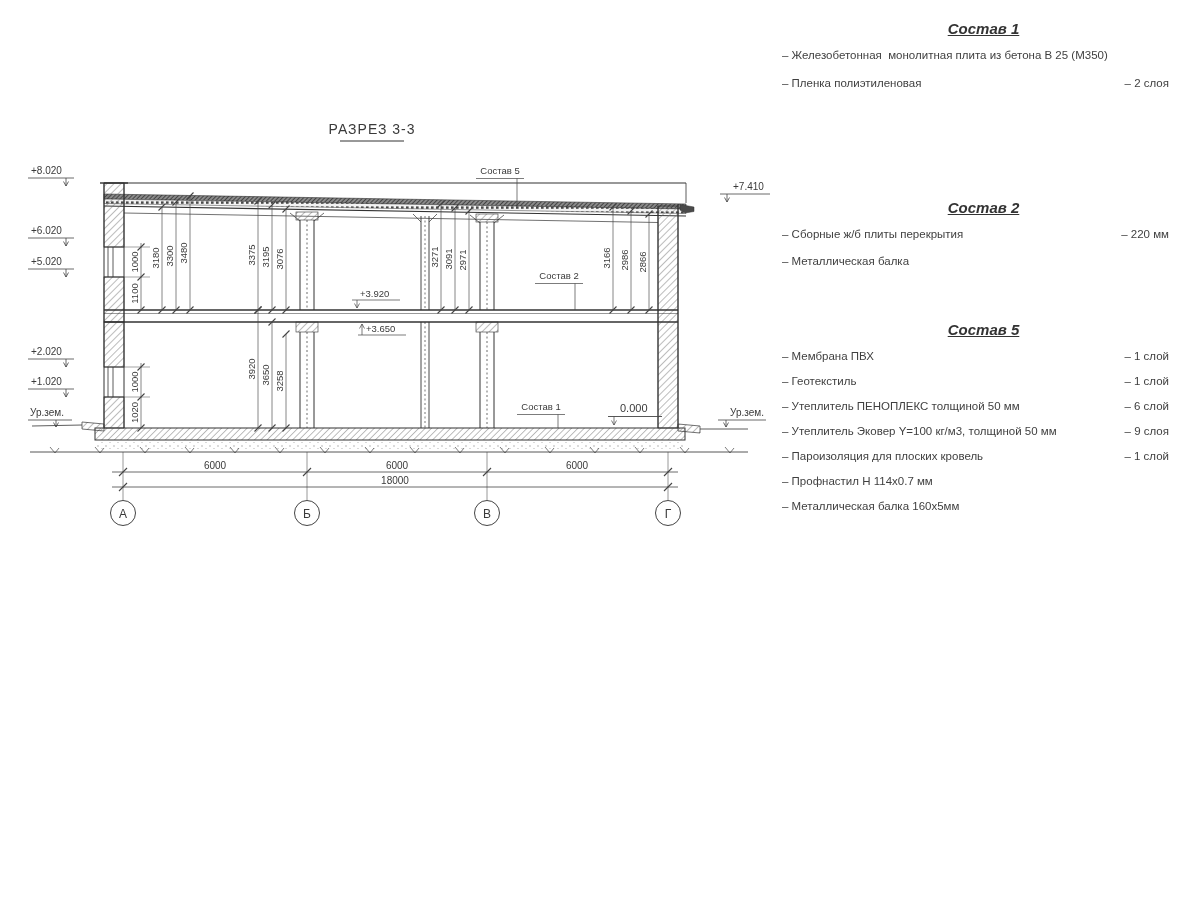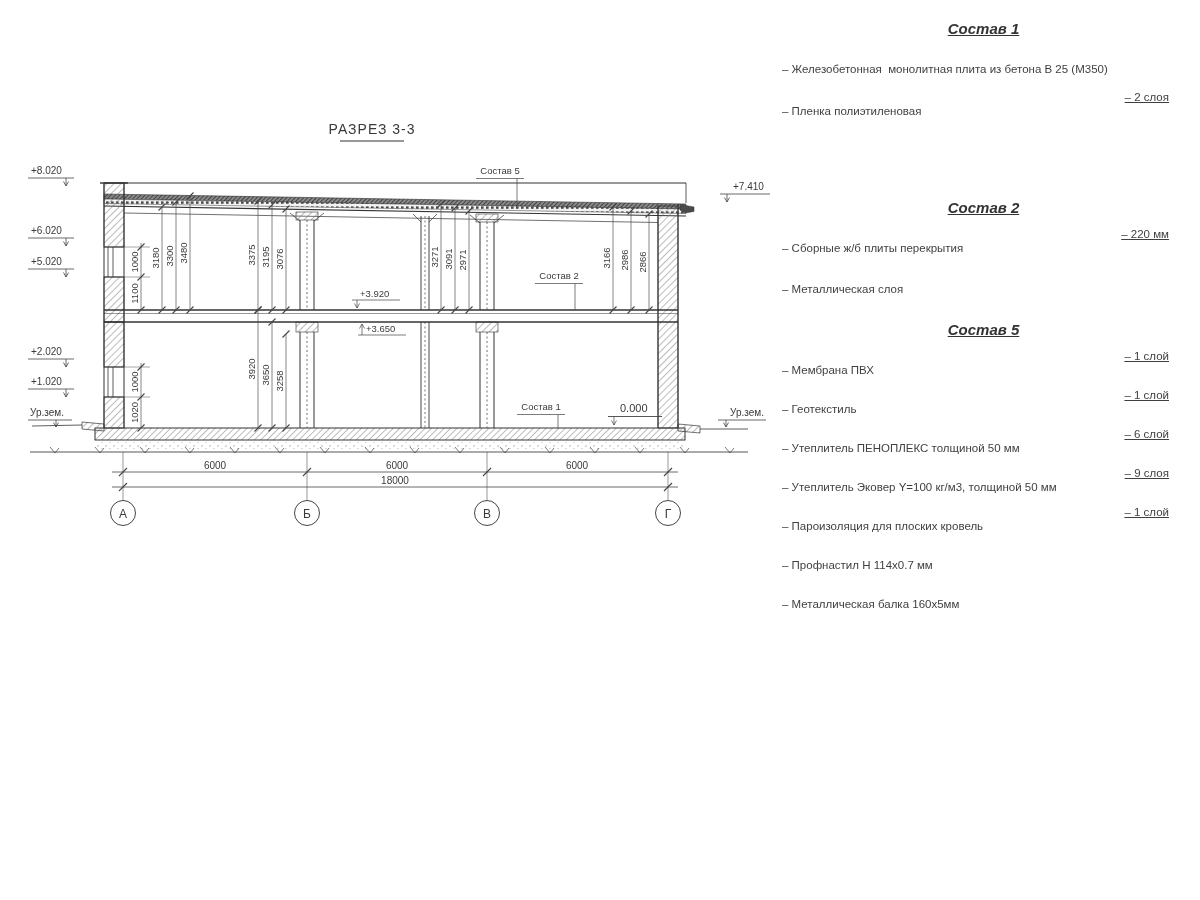--- a/index.html
+++ b/index.html
@@ -9,22 +9,22 @@
   .panels{position:absolute;left:782px;top:0;width:403px;}
   .panel{position:absolute;left:0;width:100%;}
   #p1{top:20px}#p2{top:199px}#p3{top:321px}
   .panel h3{margin:0 0 12px 0;text-align:center;font-style:italic;font-weight:bold;
             font-size:15px;text-decoration:underline;color:#333;}
   .row{display:flex;justify-content:space-between;align-items:flex-start;
        font-size:11.5px;line-height:13px;color:#3f3f3f;}
   #p1 .row{margin-bottom:15px}
   #p2 .row{margin-bottom:14px}
   #p3 .row{margin-bottom:12px}
-  .row .nm{white-space:pre-wrap;margin-top:14px;}
-  .row .vl{white-space:nowrap;padding-right:16px;text-decoration:underline;}
+  .row .nm{white-space:pre-wrap;}
+  .row .vl{white-space:nowrap;padding-right:16px;}
 </style>
 </head>
 <body>
 
 <div class="sheet">
 
 <svg width="778" height="560" viewBox="0 0 778 560" style="position:absolute;left:0;top:0;">
   <defs>
     <pattern id="hatch" patternUnits="userSpaceOnUse" width="5" height="5" patternTransform="rotate(45)">
       <line x1="0" y1="0" x2="0" y2="5" stroke="#6a6a6a" stroke-width="0.9"></line>
@@ -370,21 +370,21 @@
         </div>
   </section>
 
   <section class="panel" id="p2">
     <h3>Состав 2</h3>
     <div class="row">
           <span class="nm">– Сборные ж/б плиты перекрытия</span>
           <span class="vl">– 220 мм</span>
         </div>
     <div class="row">
-          <span class="nm">– Металлическая слоя</span>
+          <span class="nm">– Металлическая балка</span>
           <span class="vl"></span>
         </div>
   </section>
 
   <section class="panel" id="p3">
     <h3>Состав 5</h3>
     <div class="row">
           <span class="nm">– Мембрана ПВХ</span>
           <span class="vl">– 1 слой</span>
         </div>

